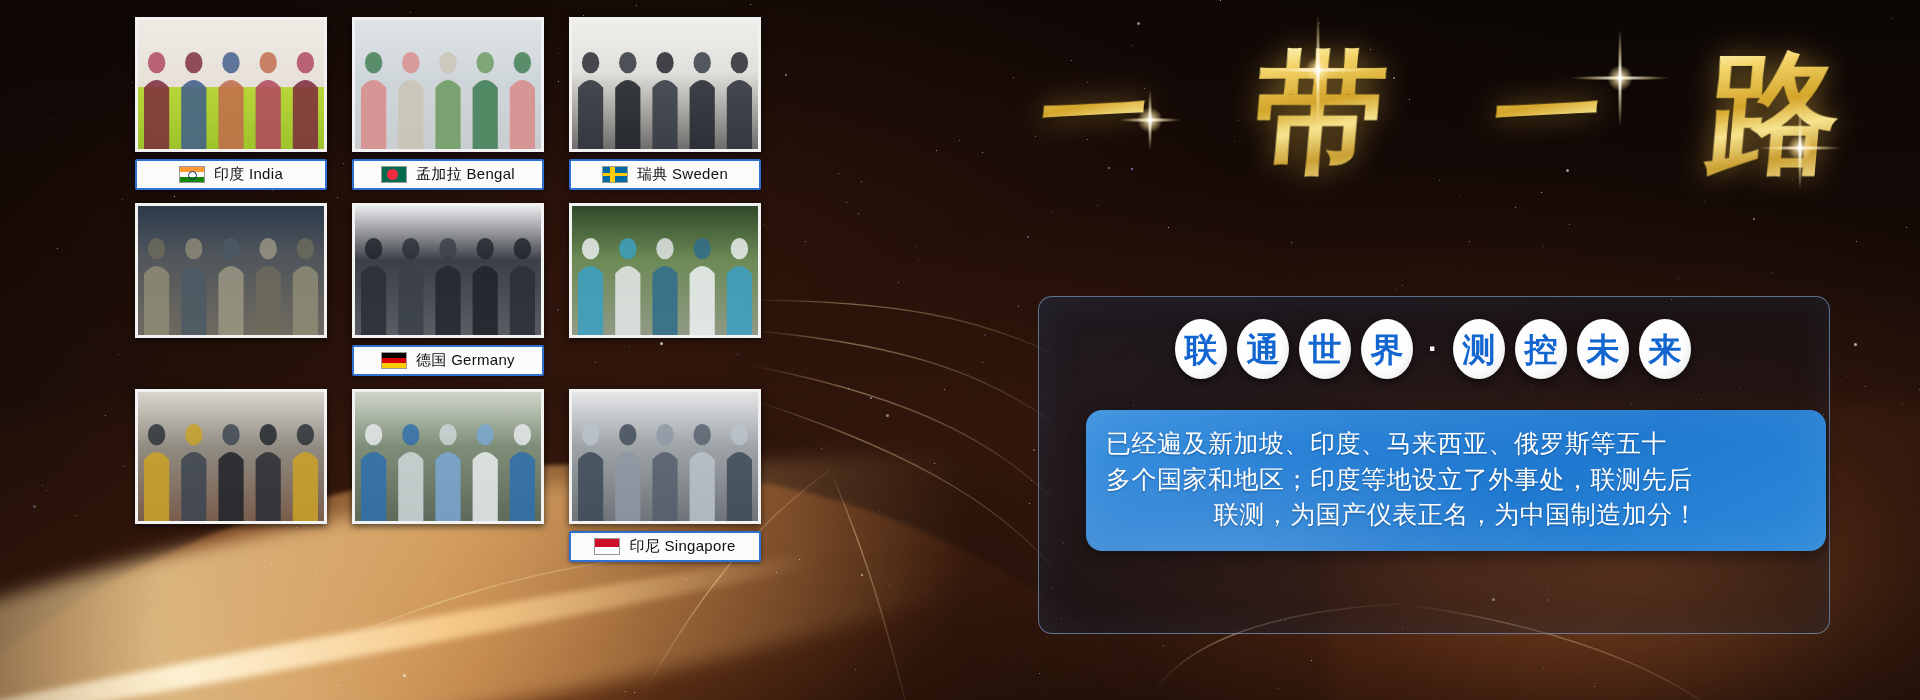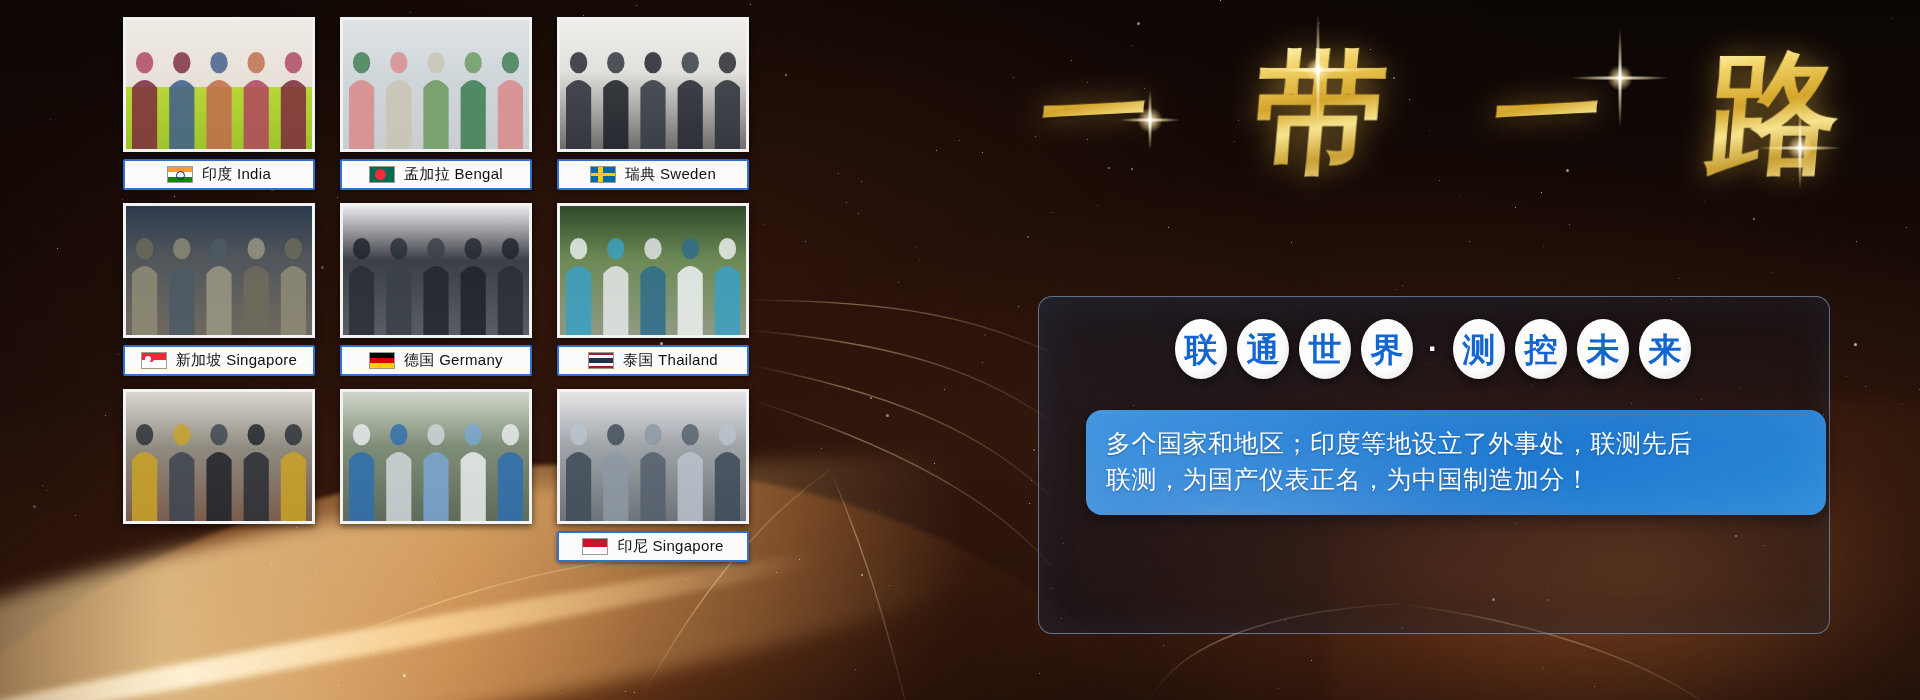--- a/index.html
+++ b/index.html
@@ -48,21 +48,21 @@
     filter:blur(8px);
   }
   .stars{position:absolute;inset:0;}
   .stars i{position:absolute;display:block;border-radius:50%;background:#fff;opacity:.55;}
 
   
   .netlines{position:absolute;inset:0;opacity:.55;}
 
   
   .grid{
-    position:absolute;left:123px;top:17px;
+    position:absolute;left:135px;top:17px;
     width:625px;height:547px;
   }
   .cell{position:absolute;width:192px;}
   .thumb{
     width:192px;height:135px;
     border:3px solid #f2f2f2;
     box-sizing:border-box;
     box-shadow:0 2px 7px rgba(0,0,0,.65);
     overflow:hidden;position:relative;
     background:#2a2a2a;
@@ -183,21 +183,21 @@
       radial-gradient(ellipse 520px 160px at 20% 110%, rgba(255,255,255,.16) 0%, rgba(255,255,255,0) 70%);
   }
   .para p{
     position:relative;z-index:2;
     margin:0;color:#ffffff;font-size:25px;line-height:1.42;
     font-family:"DejaVu Sans","Liberation Sans",sans-serif;
     letter-spacing:.5px;
     text-shadow:0 1px 2px rgba(0,40,90,.45);
   }
   .para p.ind{text-indent:2em;}
-  .para p.ctr{text-align:left;}
+  .para p.ctr{text-align:center;}
 </style>
 </head>
 <body>
 
 <div class="stage">
 
   <div class="bg-base"></div>
   <div class="glow-right"></div>
   <div class="limb"></div>
   <div class="limb-line"></div>
@@ -529,24 +529,20 @@
             <ellipse cx="57.6" cy="44" rx="9" ry="11" fill="#8e8a76" opacity="0.82"></ellipse>
             <path d="M44.599999999999994 135 L44.599999999999994 70 Q57.599999999999994 54 70.6 70 L70.6 135 Z" fill="#4c5a64" opacity="0.86"></path>
             <ellipse cx="96.0" cy="44" rx="9" ry="11" fill="#4c5a64" opacity="0.82"></ellipse>
             <path d="M83 135 L83 70 Q96 54 109 70 L109 135 Z" fill="#9a9684" opacity="0.86"></path>
             <ellipse cx="134.4" cy="44" rx="9" ry="11" fill="#9a9684" opacity="0.82"></ellipse>
             <path d="M121.39999999999998 135 L121.39999999999998 70 Q134.39999999999998 54 147.39999999999998 70 L147.39999999999998 135 Z" fill="#6d6a5c" opacity="0.86"></path>
             <ellipse cx="172.8" cy="44" rx="9" ry="11" fill="#6d6a5c" opacity="0.82"></ellipse>
             <path d="M159.79999999999998 135 L159.79999999999998 70 Q172.79999999999998 54 185.79999999999998 70 L185.79999999999998 135 Z" fill="#8e8a76" opacity="0.86"></path>
           </svg>
         </div>
-        <div class="cap">
-          <span class="flag f-singapore"></span>
-          <span class="txt">新加坡 Singapore</span>
-        </div>
       </div>
       <div class="cell" style="left:217px;top:186px">
         <div class="thumb">
           <div class="ph" style="background:linear-gradient(180deg,#e9eaec 0%,#3c3f46 42%,#5a5d63 100%)"></div>
           <svg class="ph" viewBox="0 0 192 135" preserveAspectRatio="none">
             <ellipse cx="19.2" cy="44" rx="9" ry="11" fill="#1f2329" opacity="0.82"></ellipse>
             <path d="M6.199999999999999 135 L6.199999999999999 70 Q19.2 54 32.2 70 L32.2 135 Z" fill="#2a2f37" opacity="0.86"></path>
             <ellipse cx="57.6" cy="44" rx="9" ry="11" fill="#2a2f37" opacity="0.82"></ellipse>
             <path d="M44.599999999999994 135 L44.599999999999994 70 Q57.599999999999994 54 70.6 70 L70.6 135 Z" fill="#3a4049" opacity="0.86"></path>
             <ellipse cx="96.0" cy="44" rx="9" ry="11" fill="#3a4049" opacity="0.82"></ellipse>
@@ -571,24 +567,20 @@
             <ellipse cx="57.6" cy="44" rx="9" ry="11" fill="#3aa0c2" opacity="0.82"></ellipse>
             <path d="M44.599999999999994 135 L44.599999999999994 70 Q57.599999999999994 54 70.6 70 L70.6 135 Z" fill="#e4e7e8" opacity="0.86"></path>
             <ellipse cx="96.0" cy="44" rx="9" ry="11" fill="#e4e7e8" opacity="0.82"></ellipse>
             <path d="M83 135 L83 70 Q96 54 109 70 L109 135 Z" fill="#2e6d8c" opacity="0.86"></path>
             <ellipse cx="134.4" cy="44" rx="9" ry="11" fill="#2e6d8c" opacity="0.82"></ellipse>
             <path d="M121.39999999999998 135 L121.39999999999998 70 Q134.39999999999998 54 147.39999999999998 70 L147.39999999999998 135 Z" fill="#eef1f2" opacity="0.86"></path>
             <ellipse cx="172.8" cy="44" rx="9" ry="11" fill="#eef1f2" opacity="0.82"></ellipse>
             <path d="M159.79999999999998 135 L159.79999999999998 70 Q172.79999999999998 54 185.79999999999998 70 L185.79999999999998 135 Z" fill="#3aa0c2" opacity="0.86"></path>
           </svg>
         </div>
-        <div class="cap">
-          <span class="flag f-thailand"></span>
-          <span class="txt">泰国 Thailand</span>
-        </div>
       </div>
       <div class="cell" style="left:0px;top:372px">
         <div class="thumb">
           <div class="ph" style="background:linear-gradient(180deg,#d8d5ce 0%,#8f8a80 44%,#7a5d4c 100%)"></div>
           <svg class="ph" viewBox="0 0 192 135" preserveAspectRatio="none">
             <ellipse cx="19.2" cy="44" rx="9" ry="11" fill="#2b2f36" opacity="0.82"></ellipse>
             <path d="M6.199999999999999 135 L6.199999999999999 70 Q19.2 54 32.2 70 L32.2 135 Z" fill="#c9a227" opacity="0.86"></path>
             <ellipse cx="57.6" cy="44" rx="9" ry="11" fill="#c9a227" opacity="0.82"></ellipse>
             <path d="M44.599999999999994 135 L44.599999999999994 70 Q57.599999999999994 54 70.6 70 L70.6 135 Z" fill="#3d4550" opacity="0.86"></path>
             <ellipse cx="96.0" cy="44" rx="9" ry="11" fill="#3d4550" opacity="0.82"></ellipse>
@@ -683,17 +675,18 @@
       </span>
       <span class="ch">
         <b>未</b>
       </span>
       <span class="ch">
         <b>来</b>
       </span>
     </div>
 
   <div class="para" id="para">
+      <p class="">已经遍及新加坡、印度、马来西亚、俄罗斯等五十</p>
       <p class="">多个国家和地区；印度等地设立了外事处，联测先后</p>
       <p class="ctr">联测，为国产仪表正名，为中国制造加分！</p>
     </div>
 
 </div>
 
 </body></html>

